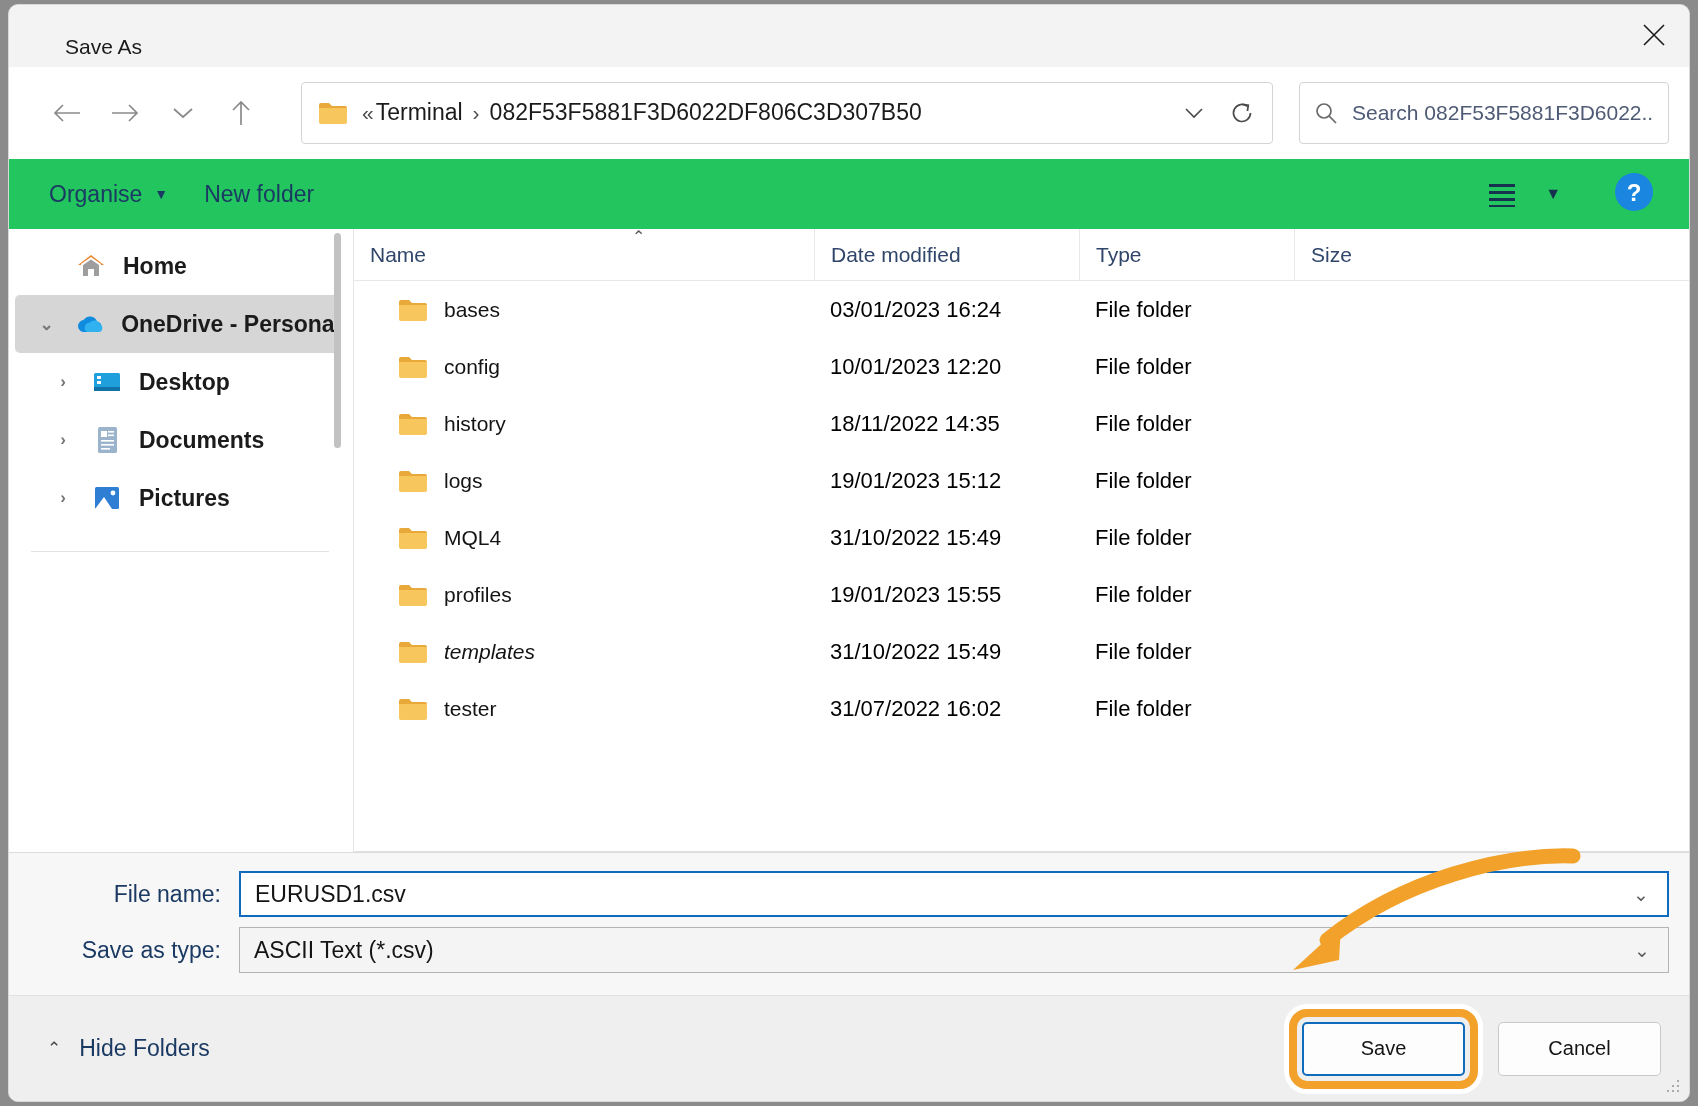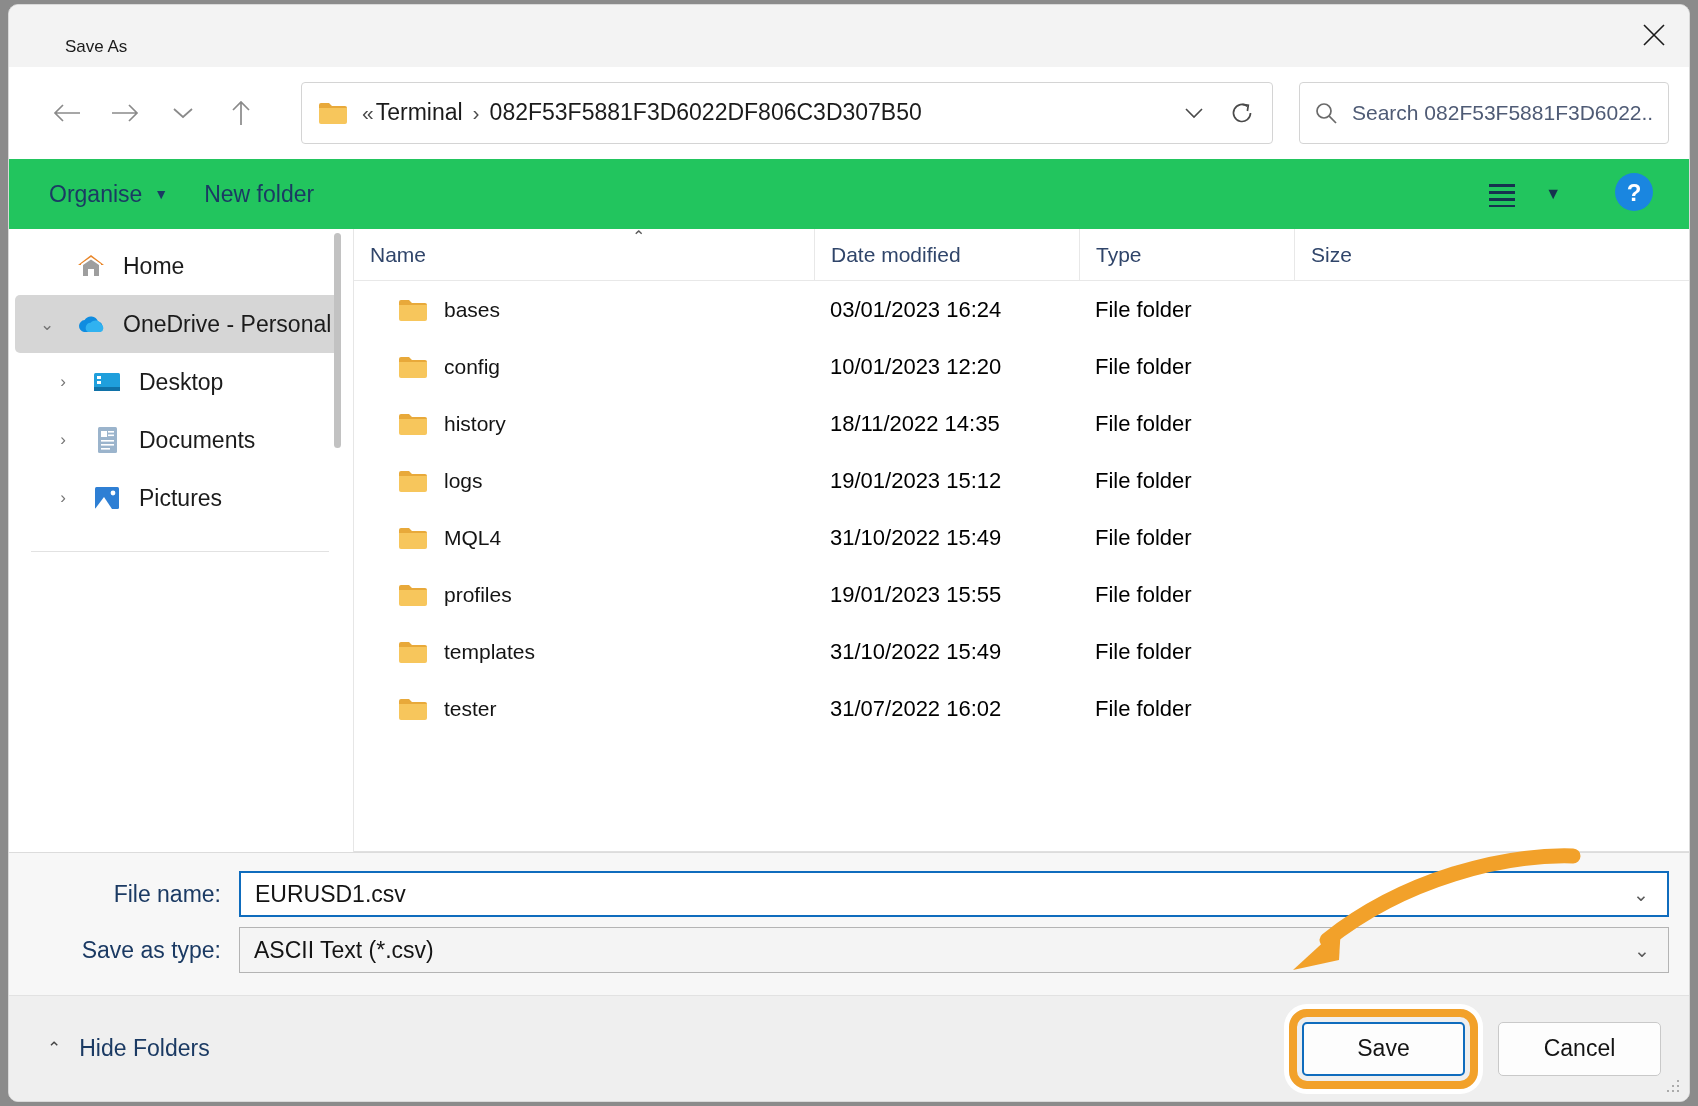--- a/index.html
+++ b/index.html
@@ -25,21 +25,21 @@
   #titlebar {
     height: 62px;
     background: #f3f3f3;
     display: flex;
     align-items: center;
     flex: 0 0 auto;
     position: relative;
   }
   #title-text {
     margin-left: 56px;
-    font-size: 17px;
+    font-size: 21px;
     color: #1b1b1b;
     margin-top: 22px;
   }
   #close-btn {
     position: absolute;
     right: 0; top: 0;
     width: 70px; height: 60px;
     display: flex; align-items: center; justify-content: center;
     cursor: default;
   }
@@ -145,20 +145,21 @@
     min-height: 0;
     position: relative;
   }
   #sidebar {
     width: 345px;
     background: #ffffff;
     border-right: 1px solid #e6e6e6;
     padding-top: 8px;
     position: relative;
     flex: 0 0 auto;
+    font-weight: bold;
   }
   .nav-item {
     height: 58px;
     display: flex;
     align-items: center;
     padding-left: 10px;
     margin: 0 12px 0 6px;
     border-radius: 5px;
   }
   .nav-item.selected { background: #d6d6d6; }
@@ -303,21 +304,21 @@
     align-items: center;
     font-size: 23px;
     color: #1b3a63;
     padding: 10px 14px;
   }
   #hide-caret { margin-right: 18px; font-size: 17px; color: #444; }
   #footer-spacer { flex: 1 1 auto; }
   .dlg-btn {
     width: 163px; height: 54px;
     display: flex; align-items: center; justify-content: center;
-    font-size: 23px;
+    font-size: 20px;
     color: #141414;
     background: #fdfdfd;
     border: 1px solid #c9c9c9;
     border-radius: 5px;
     margin-left: 20px;
   }
   #save-wrap {
     position: relative;
     padding: 13px;
     margin-left: 8px;
@@ -614,21 +615,21 @@
                   <path d="M1 8 h28 v14 a2 2 0 0 1 -2 2 H3 a2 2 0 0 1 -2 -2 Z" fill="#f7c65c"></path>
                 </svg>
               </span>
               <span>profiles</span>
             </div>
             <div class="cell" style="width: 265px;">19/01/2023 15:55</div>
             <div class="cell" style="width: 215px;">File folder</div>
             <div class="cell" style="width: 160px;"></div>
           </div>
           <div class="row">
-            <div class="cell-name" style="width: 460px;">
+            <div class="cell-name" style="width: 460px; font-style: italic;">
               <span class="folder">
                 <svg width="30" height="26" viewBox="0 0 30 26">
                   <path d="M1 5 a2 2 0 0 1 2-2 h8 l3 3 h13 a2 2 0 0 1 2 2 v2 H1 Z" fill="#e8a93a"></path>
                   <path d="M1 8 h28 v14 a2 2 0 0 1 -2 2 H3 a2 2 0 0 1 -2 -2 Z" fill="#f7c65c"></path>
                 </svg>
               </span>
               <span>templates</span>
             </div>
             <div class="cell" style="width: 265px;">31/10/2022 15:49</div>
             <div class="cell" style="width: 215px;">File folder</div>

